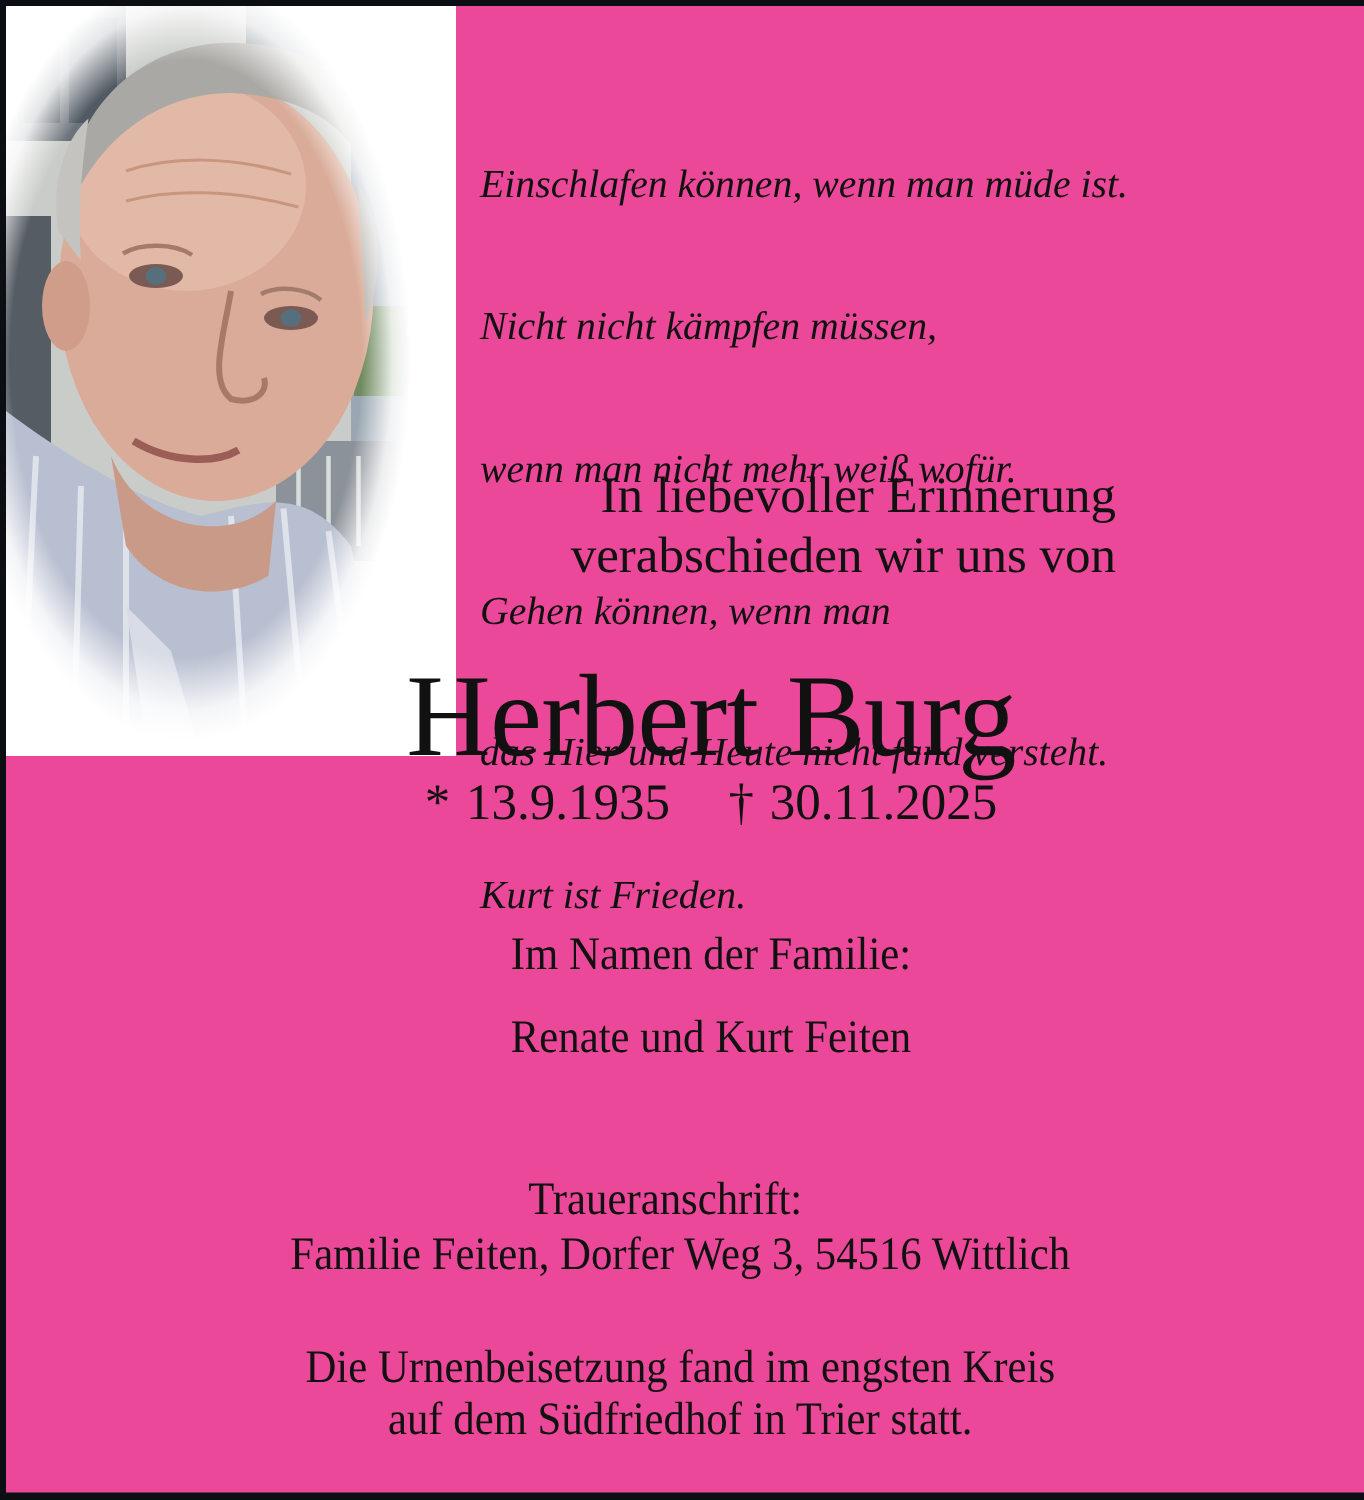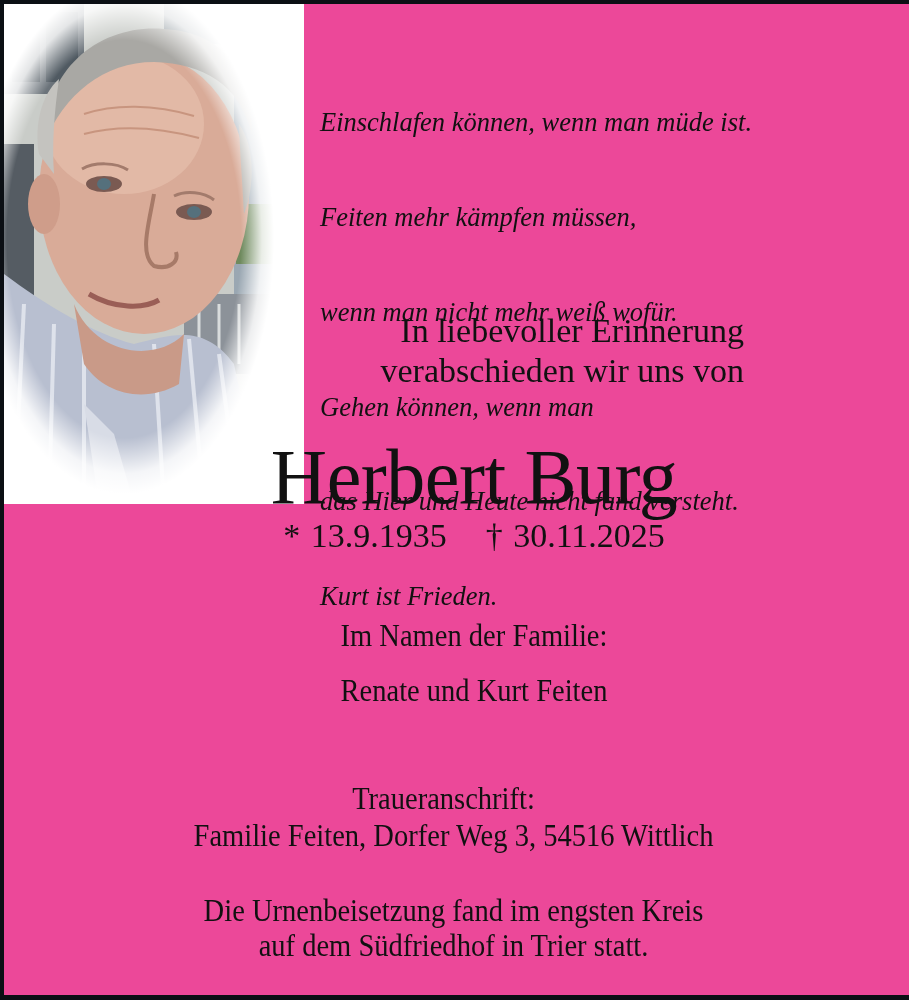--- a/index.html
+++ b/index.html
@@ -133,21 +133,21 @@
       <path d="M85 290 C 110 305, 140 305, 155 296" stroke="#9a5e56" stroke-width="5" fill="none"></path>
 
       <path d="M80 110 C 110 100, 150 100, 190 112" stroke="#c8957f" stroke-width="2" fill="none"></path>
       <path d="M80 130 C 110 122, 150 122, 195 134" stroke="#c8957f" stroke-width="2" fill="none"></path>
     </svg>
     <div class="photo-fade"></div>
   </div>
 
   <div class="poem">
     <div>Einschlafen können, wenn man müde ist.</div>
-    <div>Feiten mehr kämpfen müssen,</div>
+    <div>Nicht nicht kämpfen müssen,</div>
     <div>wenn man nicht mehr weiß wofür.</div>
     <div>Gehen können, wenn man</div>
     <div>das Hier und Heute nicht fand versteht.</div>
     <div>Kurt ist Frieden.</div>
   </div>
 
   <div class="intro">
     <div>In liebevoller Erinnerung</div>
     <div>verabschieden wir uns von</div>
   </div>

